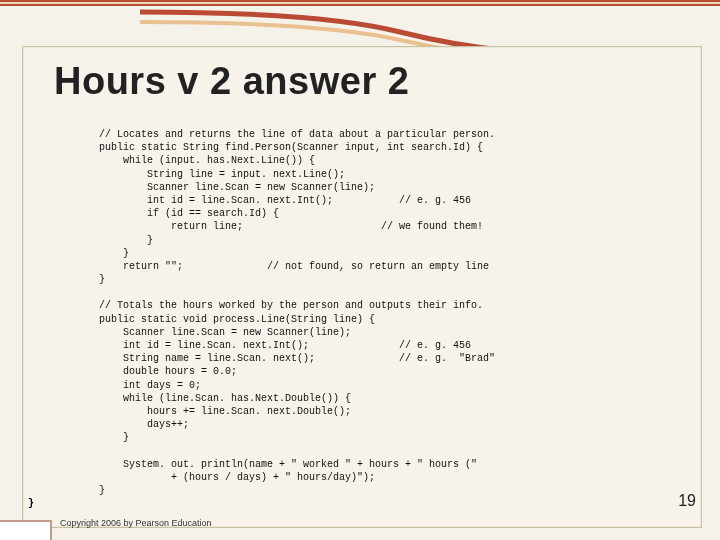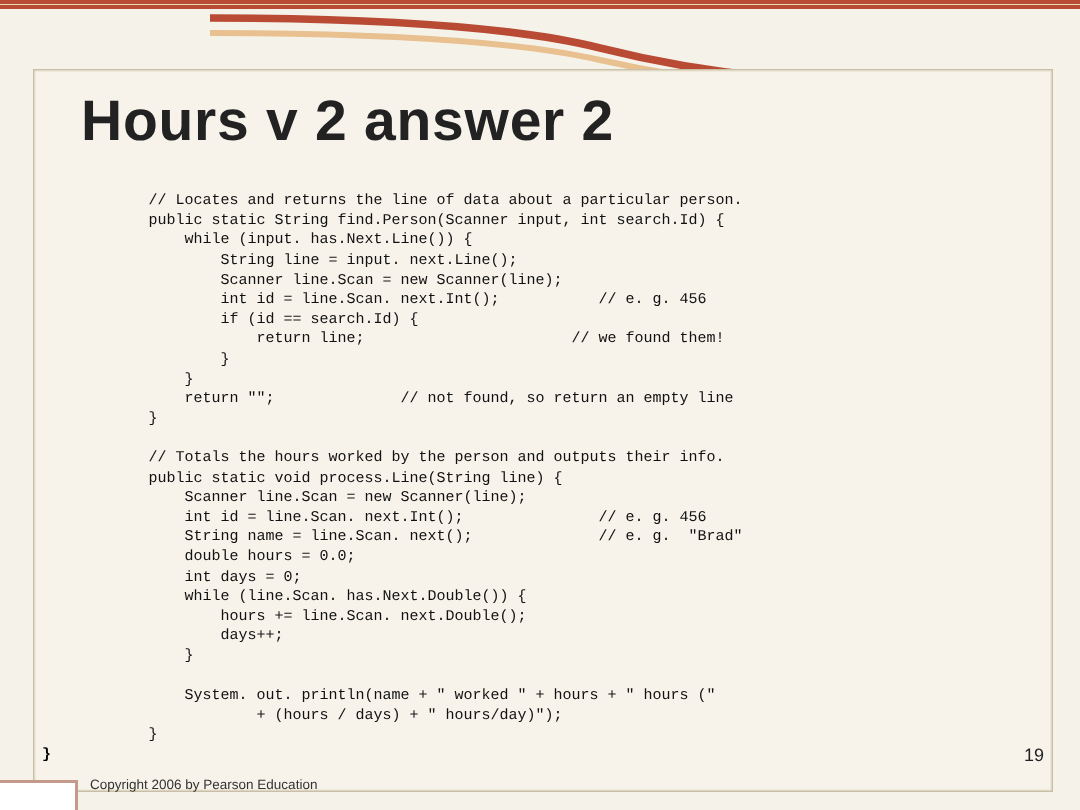--- a/index.html
+++ b/index.html
@@ -61,21 +61,21 @@
     left: 60px;
     bottom: 12px;
     font-size: 9px;
     color: #333;
     font-family: Verdana, Arial, sans-serif;
   }
   .pagenum {
     position: absolute;
     right: 24px;
     bottom: 30px;
-    font-size: 12px;
+    font-size: 16px;
     color: #222;
     font-family: Verdana, Arial, sans-serif;
   }
   .corner-chip {
     position: absolute;
     left: 0;
     bottom: 0;
     width: 52px;
     height: 20px;
     background: #fff;

